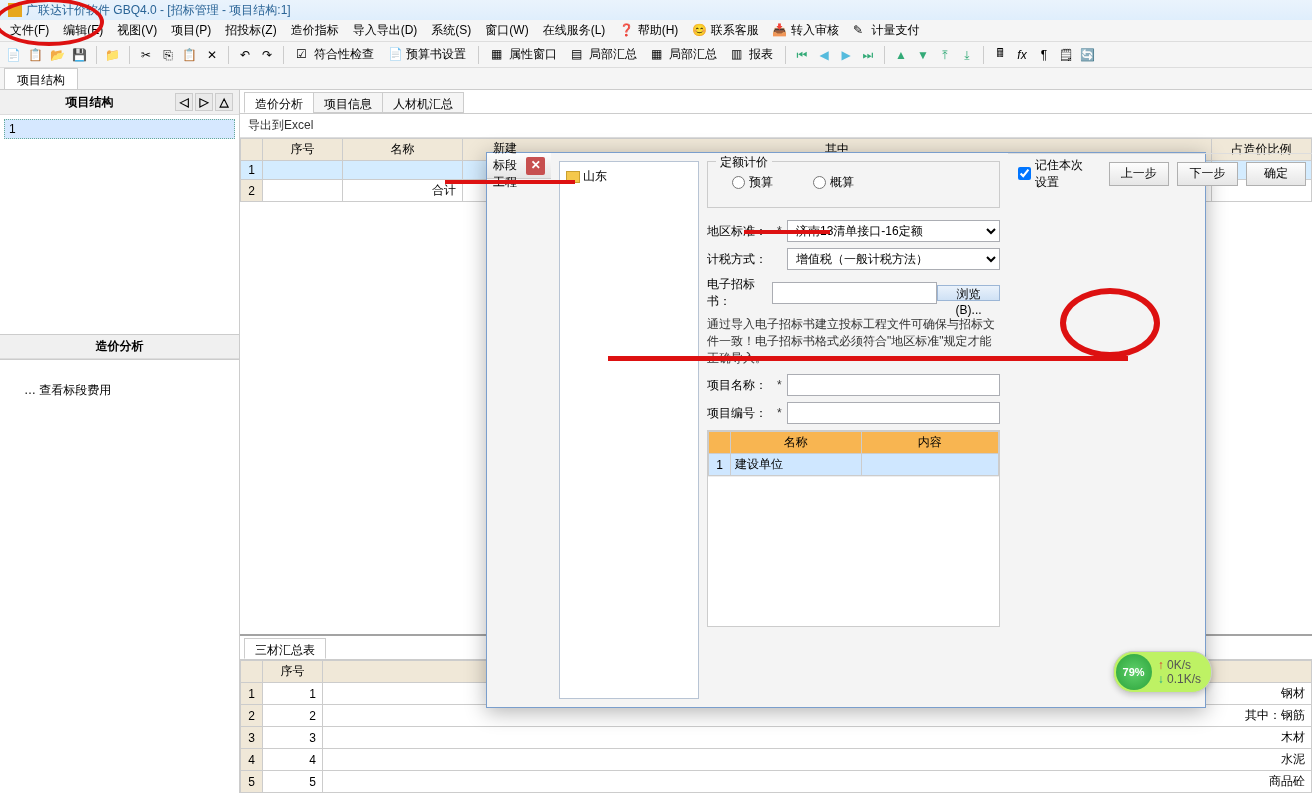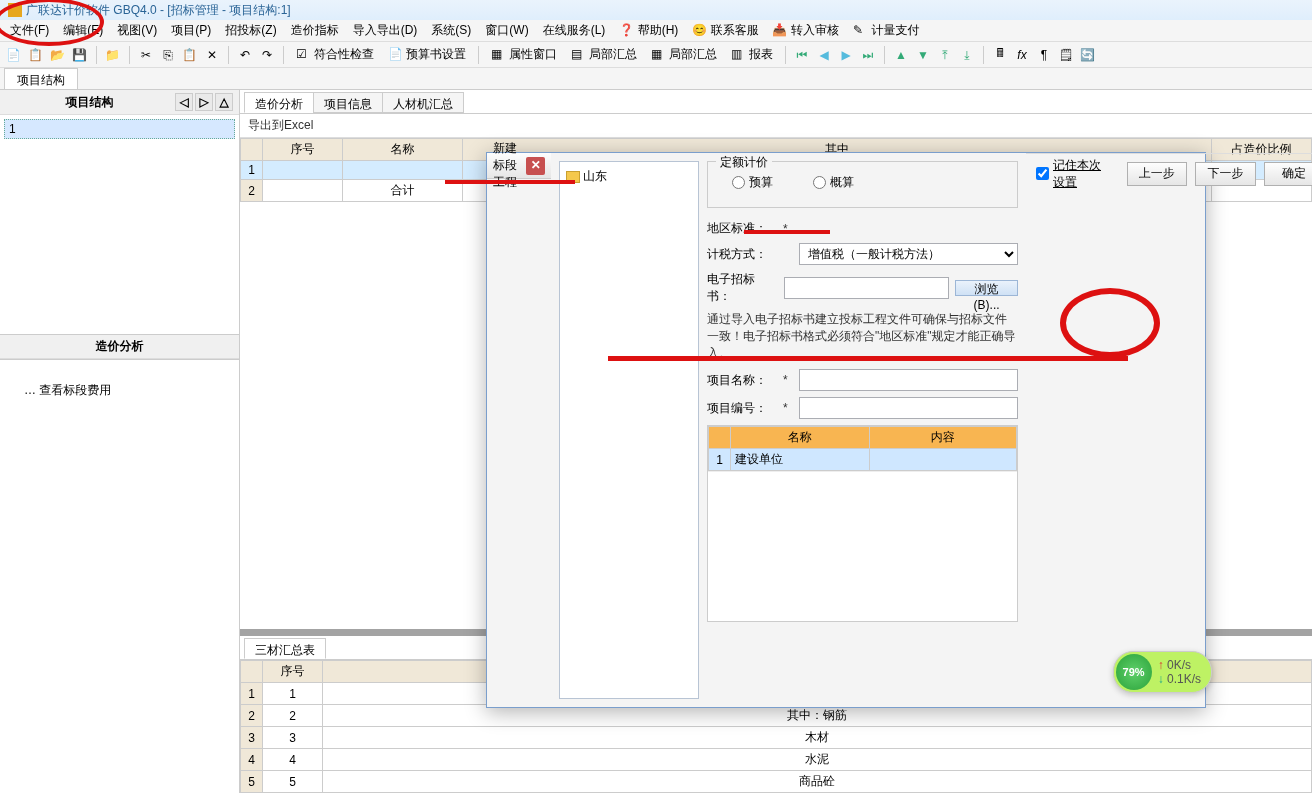--- a/index.html
+++ b/index.html
@@ -28,54 +28,54 @@
 .tree-row.sel { background: #d6e8ff; border: 1px dotted #6a9; }
 .analysis-area { flex: 1; padding: 20px; border-top: 1px solid #ccc;}
 
 .right-panel { flex: 1; display: flex; flex-direction: column; }
 .inner-tabs { height: 24px; border-bottom: 1px solid #ccc; display: flex; padding-left: 4px; padding-top:2px; }
 .inner-tabs .tab { padding: 3px 10px; border: 1px solid #ccc; background: #f5f5f5; cursor: pointer; margin-right:-1px;}
 .inner-tabs .tab.active { background: #fff; border-bottom: 1px solid #fff; }
 .export-bar { padding: 3px 8px; border-bottom: 1px solid #ddd; color:#333; cursor:pointer;}
 
 .grid { border-collapse: collapse; width: 100%; }
-.grid th, .grid td { border: 1px solid #ccc; padding: 2px 6px; text-align: center; height: 18px; }
+.grid th, .grid td { border: 1px solid #ccc; padding: 2px 6px; text-align: right; height: 18px; }
 .grid th { background: #f0e8d8; font-weight: normal; text-align: center; }
 .grid .rownum { background: #f0e8d8; width: 22px; text-align: center; }
 .grid tr.sel td { background: #d4ecff; }
 
-.lower-tabs { border-top: 7px solid #a3a3a3; margin-top: auto; }
+.lower-tabs { border-top: 2px solid #a3a3a3; margin-top: auto; }
 
 
 .dialog { position: absolute; left: 440px; top: 152px; width: 720px; height: 556px; background: #f4f4f4; border: 1px solid #7a9ecc; box-shadow: 0 4px 20px rgba(0,0,0,0.3); z-index: 100; display:flex; margin-left:46px;}
 .dialog-title { height: 26px; background: linear-gradient(#fdfdfd,#e6e6e6); border-bottom: 1px solid #ccc; display: flex; align-items: center; padding: 0 6px; }
 .dialog-title .close-btn { margin-left:auto; width: 40px; height: 18px; background: #c75050; color:#fff; text-align:center; border-radius:2px; cursor:pointer; line-height:16px; font-weight:bold; }
 .dialog-body { flex:1; display:flex; padding: 8px; gap:8px; }
 .dlg-tree { width: 140px; border: 1px solid #b8c4d4; background:#fff; padding:4px; }
 .dlg-tree .node { padding: 2px; cursor:pointer; display:flex; align-items:center; gap:3px;}
 .folder-icon{width:14px;height:12px;background:#f5c84c;border:1px solid #caa030;display:inline-block;}
 .dlg-form { flex:1; }
 .group-box { border: 1px solid #ccc; padding: 8px 12px 12px; margin-bottom: 6px; position:relative; background:#f4f4f4;}
 .group-box .legend { position:absolute; top:-8px; left:8px; background:#f4f4f4; padding:0 4px; }
 .radio-row { display:flex; gap: 40px; padding: 4px 12px; }
 .radio-row label { display:flex; align-items:center; gap:4px; cursor:pointer;}
-.form-row { display:flex; align-items:center; margin: 6px 0; gap:6px;}
+.form-row { display:flex; align-items:center; margin: 6px 0; }
 .form-row .lbl { width: 70px; }
 .form-row .req { width:10px; color:#333;}
 .form-row select, .form-row input[type=text] { flex:1; height:22px; border:1px solid #abadb3; padding:0 4px; background:#fff;}
 .form-row .browse-btn { height:16px; padding: 0 10px; border:1px solid #9cb6d6; background:linear-gradient(#eaf2fb,#cfe1f5); cursor:pointer;}
 .note { color:#333; margin: 2px 0 8px; line-height:1.4;}
 .inner-grid-wrap{border:1px solid #ccc;background:#fff;}
 .inner-grid { width:100%; border-collapse: collapse; }
 .inner-grid th { background:#f8b551; border:1px solid #ccc; padding:2px; font-weight:normal; text-align:center;}
 .inner-grid td { border:1px solid #ccc; padding:2px 4px; height:18px;}
 .inner-grid .rn { background:#f8b551; width:22px; text-align:center;}
 .inner-grid tr.selrow td{ background:#cfe7ff;}
 .dialog-footer { height: 40px; border-top:1px solid #ddd; display:flex; align-items:center; padding: 0 10px; gap:8px;}
-.dialog-footer .chk { display:flex; align-items:center; gap:4px;text-decoration:underline;}
+.dialog-footer .chk { display:flex; align-items:center; gap:4px;}
 .dialog-footer .spacer{flex:1;}
 .dialog-footer button { width:72px; height:24px; border:1px solid #b0b0b0; background:linear-gradient(#fdfdfd,#e6e6e6); cursor:pointer;}
 
 
 .annot { position:absolute; border:4px solid #d11; border-radius: 50%; pointer-events:none; z-index:200;}
 .annot.line { border:none; border-bottom:4px solid #d11; border-radius:0; height:0;}
 
 
 .speed-widget{position:absolute; right:100px; bottom:100px; z-index:300; display:flex; align-items:center; gap:6px; background:#bef264; border:1px solid #ccc; border-radius:20px; padding:2px 10px 2px 2px; box-shadow:0 2px 6px rgba(0,0,0,.2);}
 .speed-circle{width:36px;height:36px;border-radius:50%;background:radial-gradient(circle,#5fd06a,#2aa23a);color:#fff;display:flex;align-items:center;justify-content:center;font-size:11px;font-weight:bold;}
@@ -299,20 +299,21 @@
                 <input type="radio" name="g2" style="">
                 <span>概算</span>
               </label>
           </div>
         </div>
       </div>
 
       <div class="form-row">
         <span class="lbl">地区标准：</span>
         <span class="req">*</span>
+        <select style="max-width:220px"><option>济南13清单接口-16定额</option></select>
       </div>
       <div class="form-row">
         <span class="lbl">计税方式：</span>
         <span class="req"></span>
         <select style="max-width:220px"><option>增值税（一般计税方法）</option></select>
       </div>
       <div class="form-row">
         <span class="lbl">电子招标书：</span>
         <span class="req"></span>
         <input type="text" style="">

